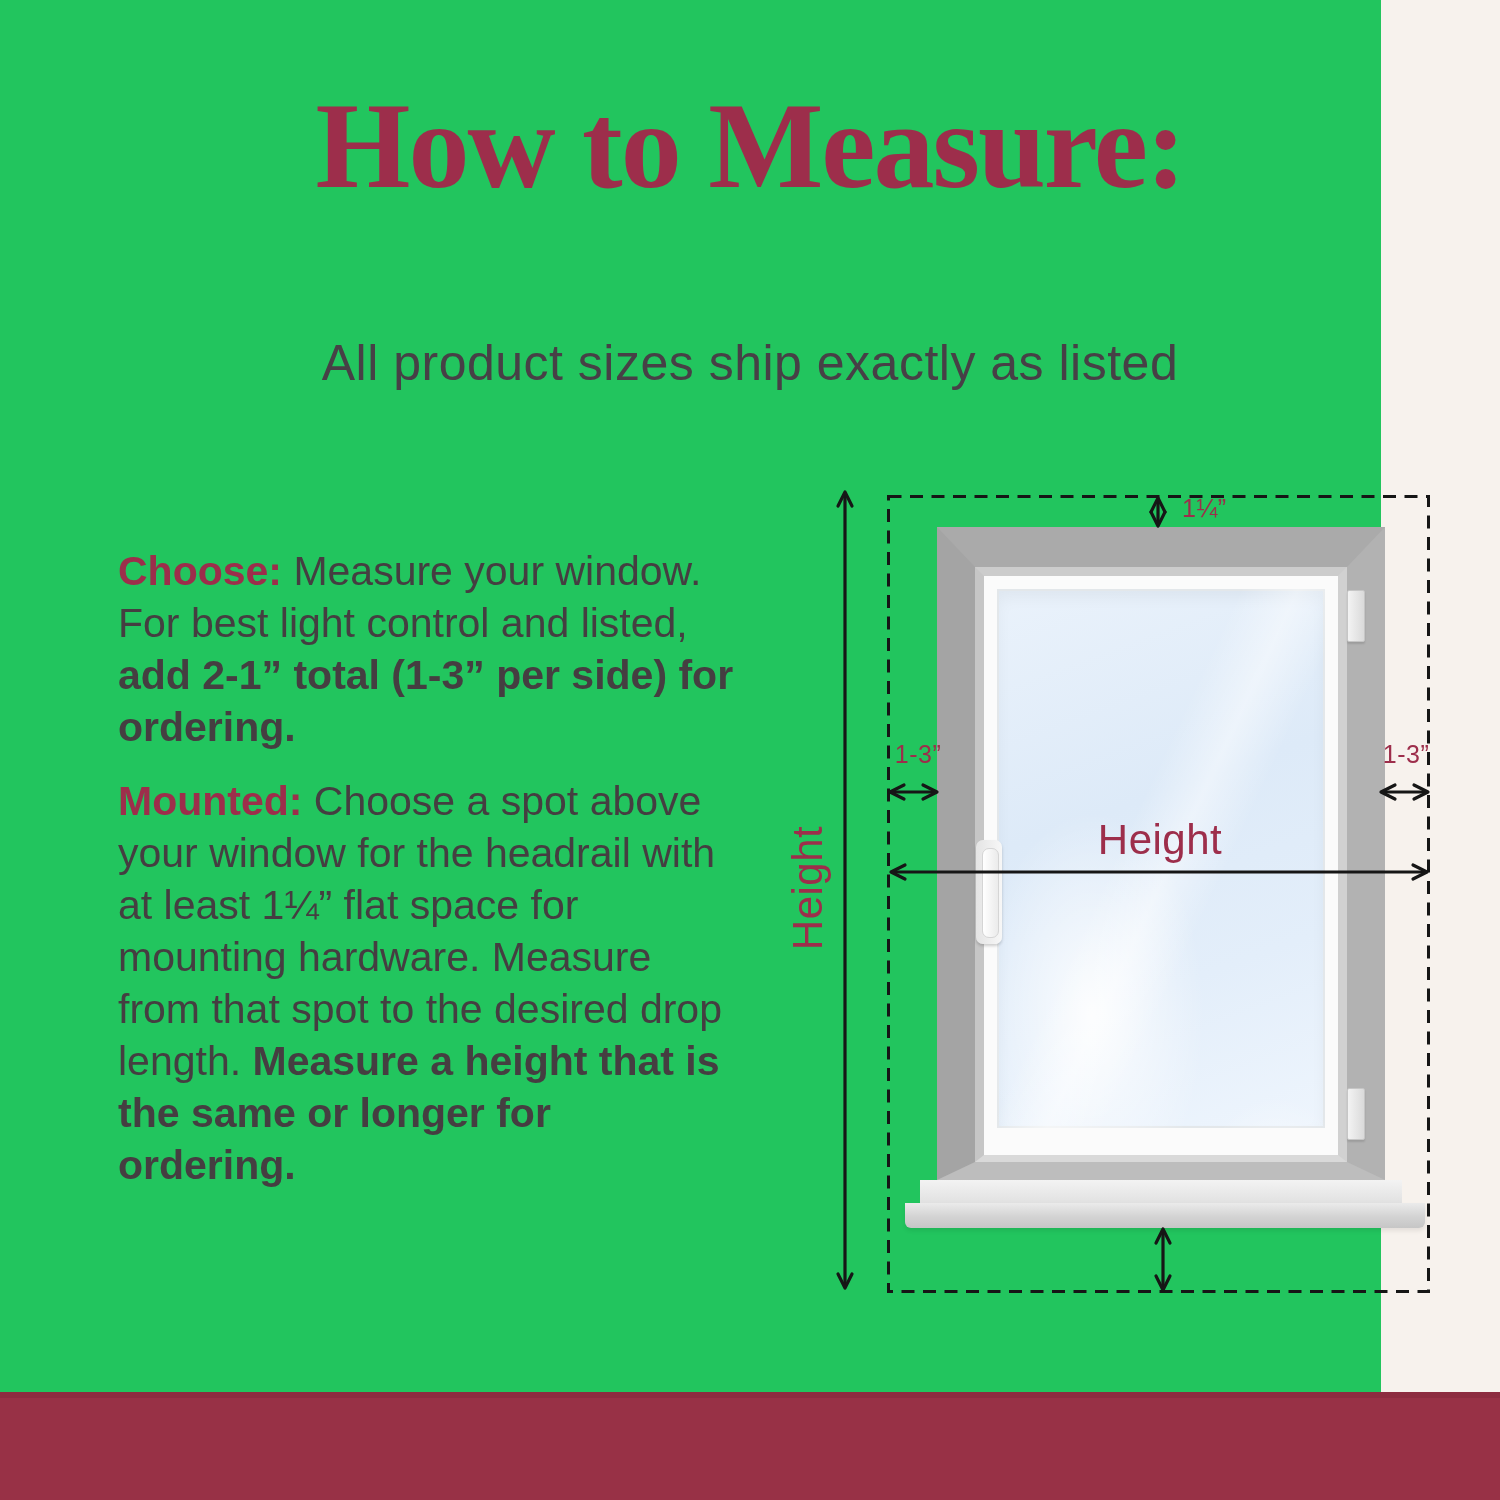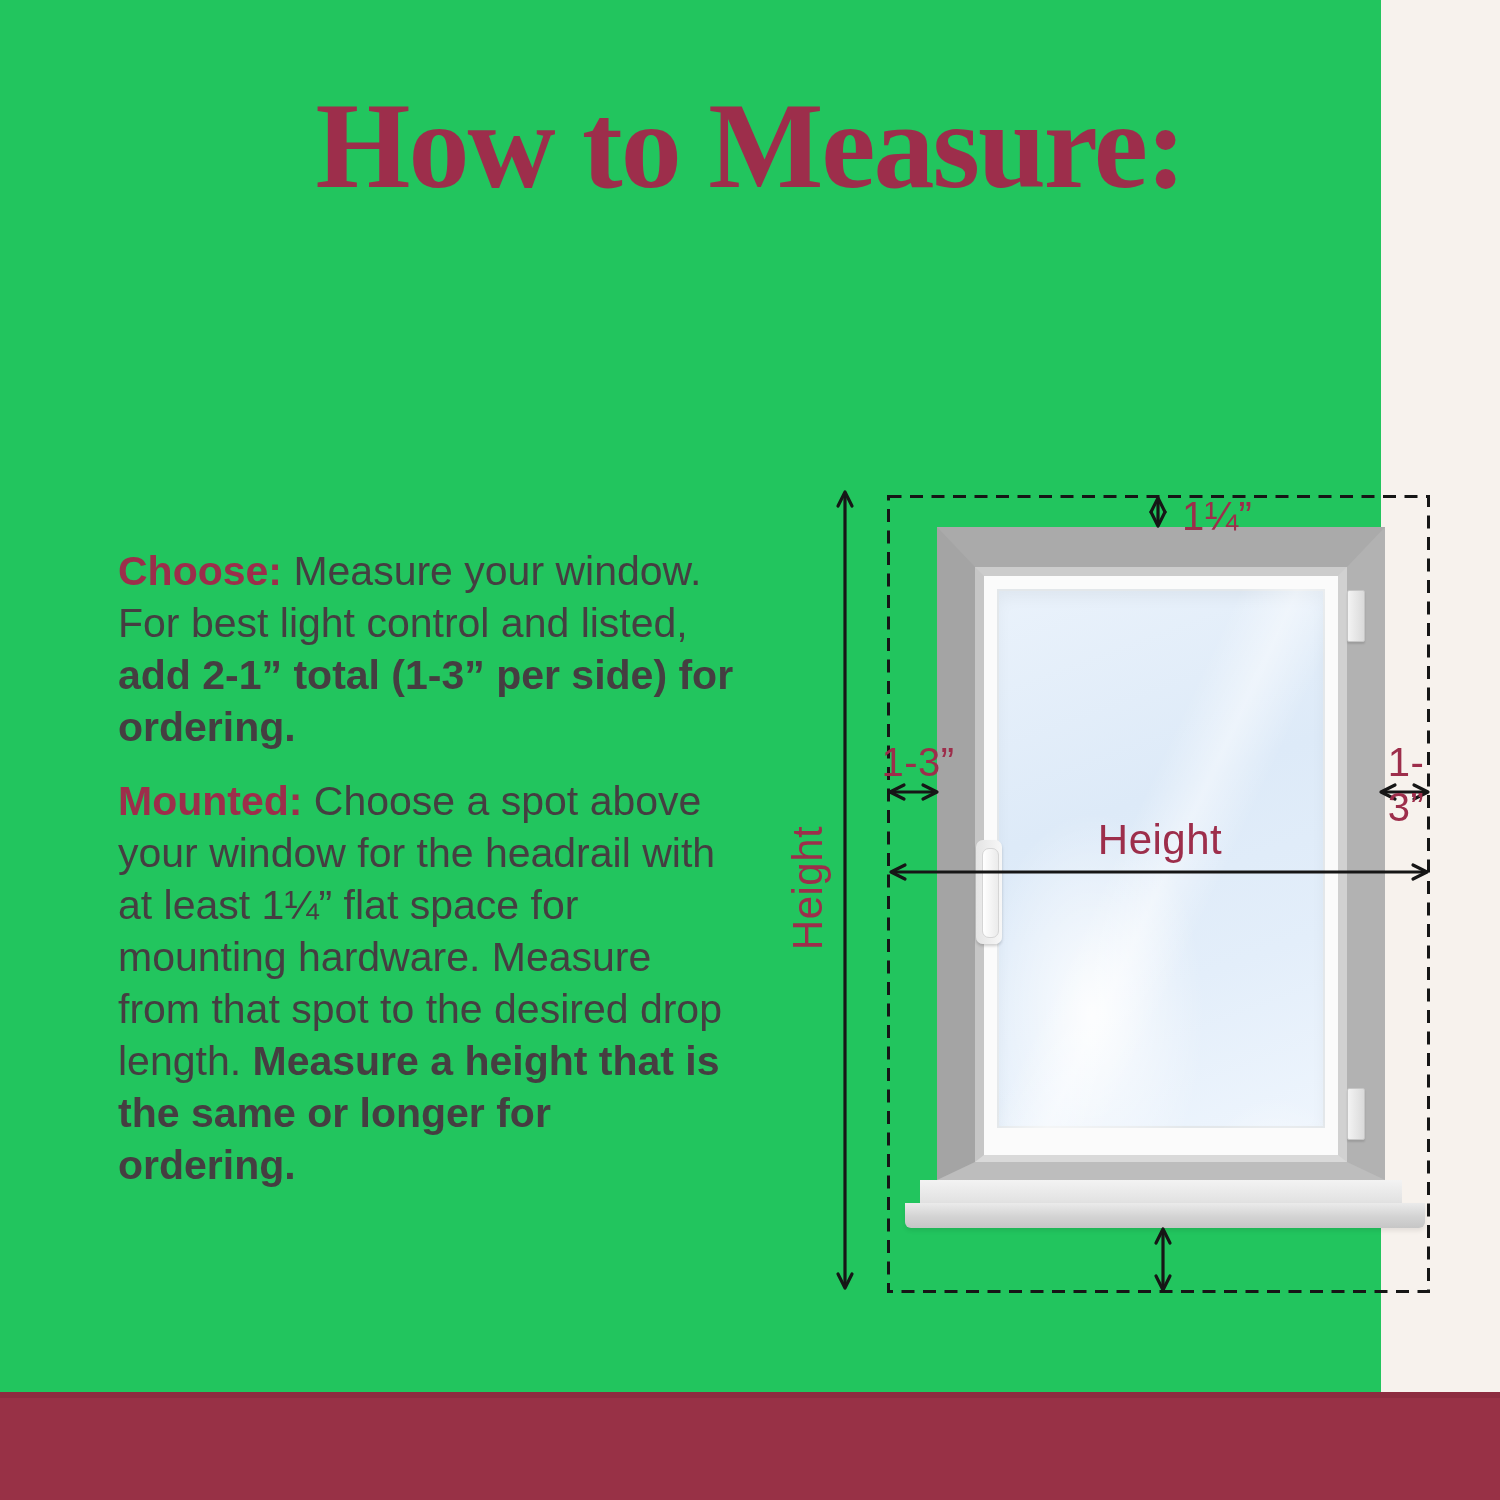--- a/index.html
+++ b/index.html
@@ -40,21 +40,21 @@
   .para-width{top:545px;}
   .para-height{top:775px;}
   .para .lbl{color:#9d2e4b;font-weight:700;}
   .para .b{font-weight:700;}
 
   
   .arrow-layer{position:absolute;left:0;top:0;width:1500px;height:1500px;pointer-events:none;}
 
   .diag-label{
     position:absolute;color:#9d2e4b;font-weight:500;
-    font-size:40px;letter-spacing:0.5px;
+    font-size:25px;letter-spacing:0.5px;
   }
   .lbl-top-gap{left:1182px;top:494px;}
   .lbl-left-gap{left:880px;top:740px;width:76px;text-align:center;}
   .lbl-right-gap{left:1376px;top:740px;width:60px;text-align:center;}
   .lbl-width{left:1058px;top:816px;width:204px;text-align:center;font-size:42px;}
   .lbl-height{
     left:710px;top:862px;width:200px;height:52px;
     text-align:center;font-size:42px;
     transform:rotate(-90deg);
   }
@@ -132,20 +132,21 @@
   }
 </style>
 </head>
 <body>
 
 <div class="canvas">
 
   <div class="title">
     <div>How to Measure:</div>
   </div>
+  <div class="subtitle">All product sizes ship exactly as listed</div>
 
   <p class="para para-width"><span class="lbl">Choose:</span><span> Measure your window. For best light control and listed, </span><span class="b">add 2-1” total (1-3” per side) for ordering.</span></p>
 
   <p class="para para-height"><span class="lbl">Mounted:</span><span> Choose a spot above your window for the headrail with at least 1¼” flat space for mounting hardware. Measure from that spot to the desired drop length. </span><span class="b">Measure a height that is the same or longer for ordering.</span></p>
 
   <div class="window">
     <div class="win-outer">
       <div class="win-bevel">
         <div class="win-sash">
           <div class="glass"></div>

